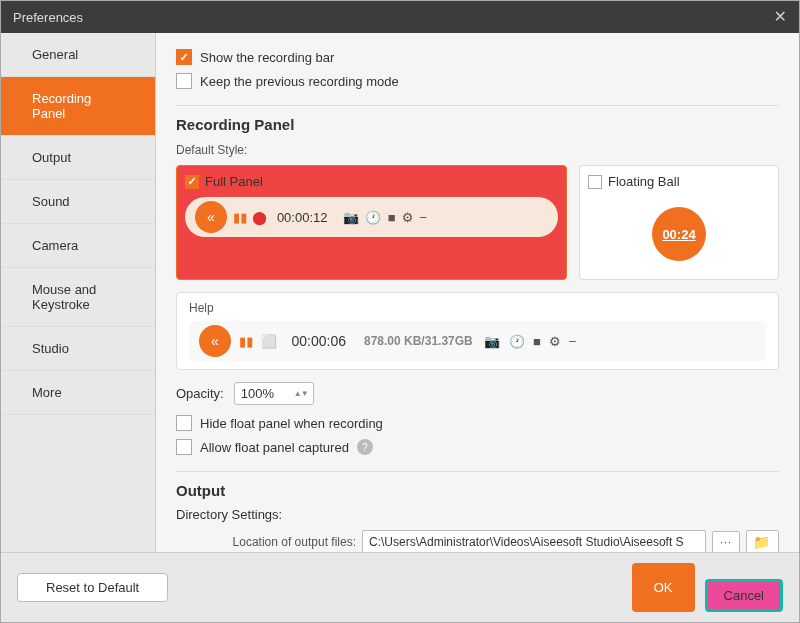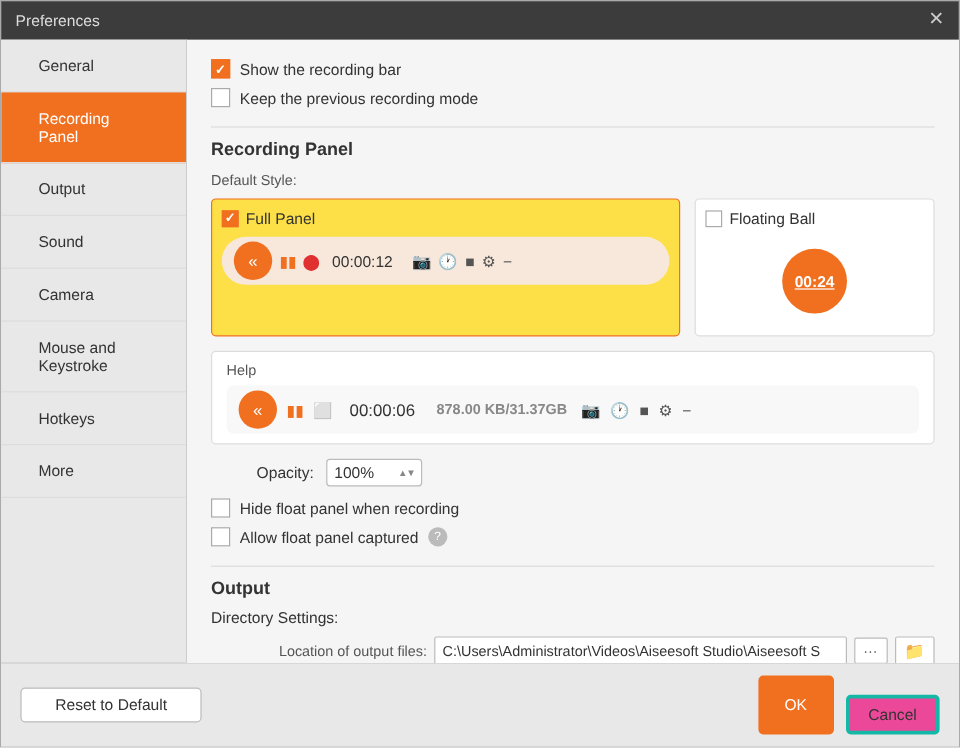--- a/index.html
+++ b/index.html
@@ -124,21 +124,21 @@
       margin-bottom: 12px;
     }
     .style-card {
       border: 1px solid #ddd;
       border-radius: 4px;
       background: #fff;
       padding: 8px;
     }
     .style-card.selected {
       border-color: #f07020;
-      background: #fde047;
+      background: #ef4444;
     }
     .style-card-header {
       display: flex;
       align-items: center;
       gap: 6px;
       margin-bottom: 8px;
       font-size: 13px;
       color: #333;
     }
     .style-card-header .checkbox-box {
@@ -253,21 +253,20 @@
       font-size: 12px;
       color: #888;
       margin: 0 4px;
       font-weight: bold;
     }
     .opacity-row {
       display: flex;
       align-items: center;
       gap: 10px;
       margin-bottom: 10px;
-      margin-left: 38px;
     }
     .opacity-label {
       font-size: 13px;
       color: #333;
     }
     .opacity-select {
       border: 1px solid #bbb;
       background: #fff;
       padding: 3px 6px;
       font-size: 13px;
@@ -410,21 +409,21 @@
 
   <div class="main-layout">
 
     <div class="sidebar">
       <div class="sidebar-item">General</div>
       <div class="sidebar-item active">Recording Panel</div>
       <div class="sidebar-item">Output</div>
       <div class="sidebar-item">Sound</div>
       <div class="sidebar-item">Camera</div>
       <div class="sidebar-item">Mouse and Keystroke</div>
-      <div class="sidebar-item">Hotkeys</div>
+      <div class="sidebar-item">Studio</div>
       <div class="sidebar-item">More</div>
     </div>
 
     <div class="content">
 
       <div class="top-checkboxes">
         <div class="checkbox-row">
           <div class="checkbox-box checked"></div>
           <span>Show the recording bar</span>
         </div>

